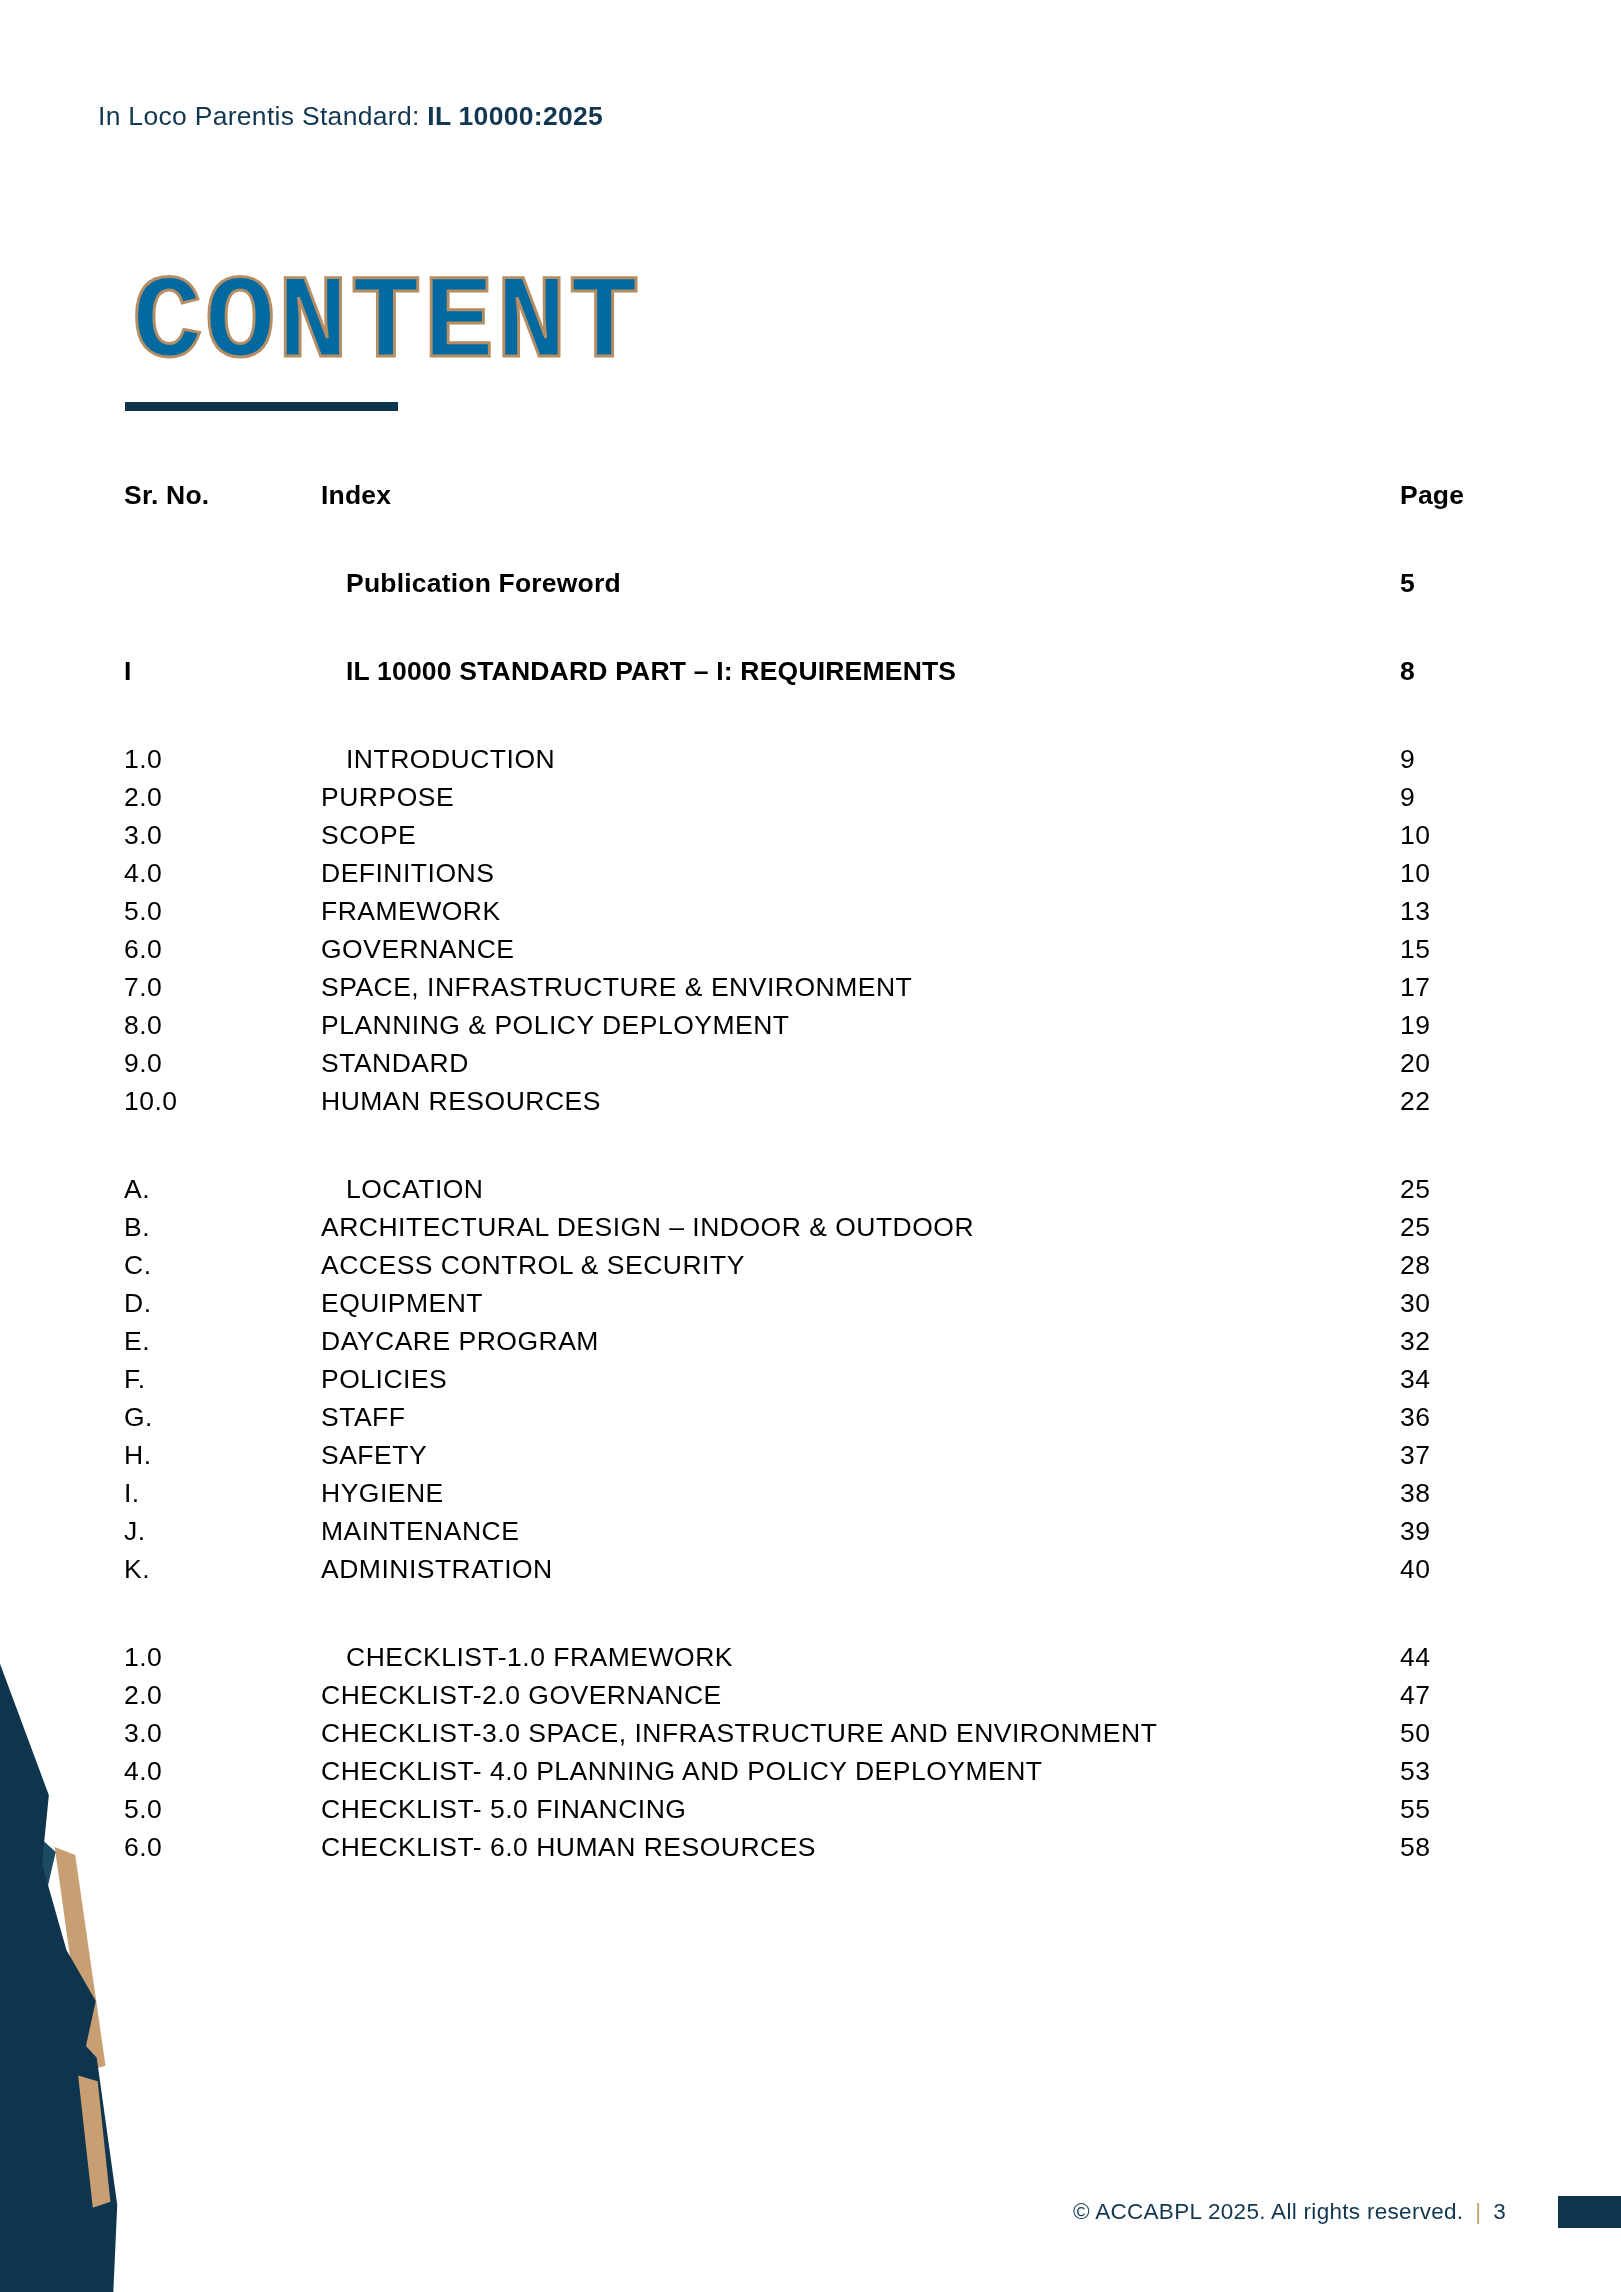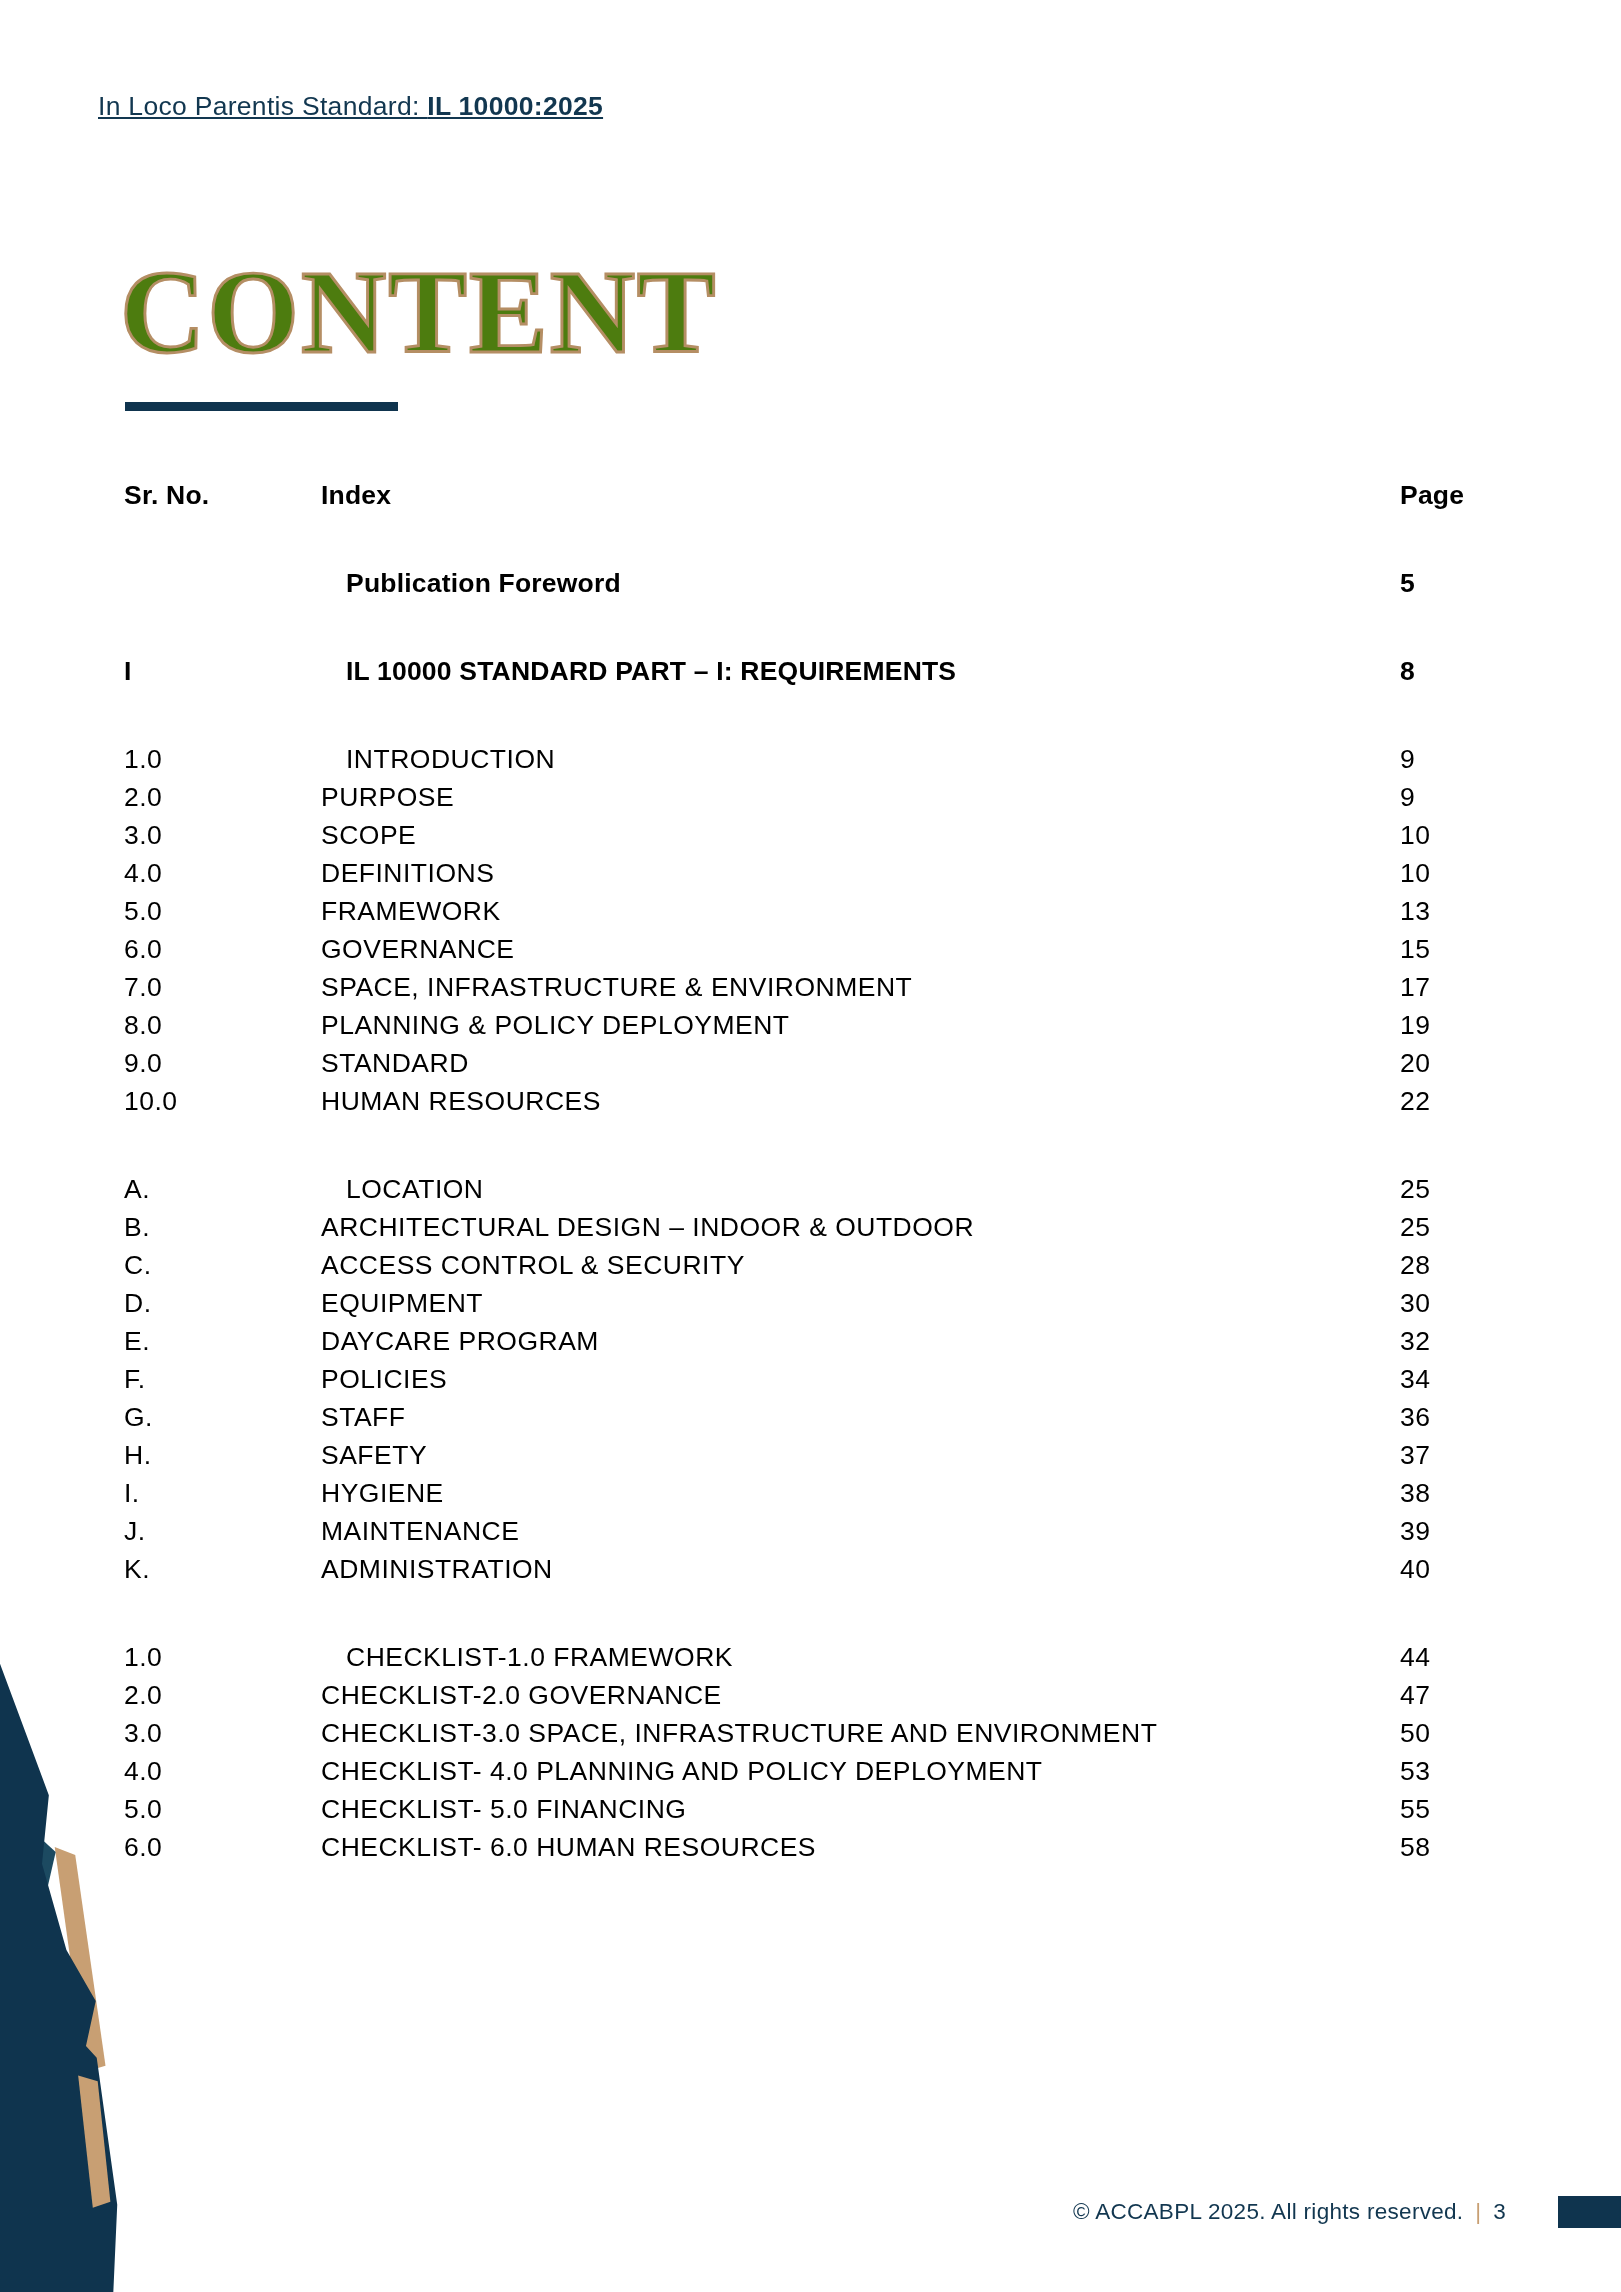--- a/index.html
+++ b/index.html
@@ -6,33 +6,33 @@
   .page{
     position:relative;
     width:1621px;height:2293px;
     background:#ffffff;
     overflow:hidden;
     font-family:"Liberation Sans","DejaVu Sans",sans-serif;
     color:#123750;
   }
   
   .doc-header{
-    position:absolute;left:98px;top:90px;
+    position:absolute;left:98px;top:100px;
     font-size:26.5px;line-height:33px;letter-spacing:0.3px;
-    color:#123750;font-weight:500;text-decoration:underline;
+    color:#123750;font-weight:500;
   }
   .doc-header .std{font-weight:800;}
   
   .big-title{
     position:absolute;left:120px;top:242px;
-    margin:0;
-    font-family:Liberation Serif, serif;
+    margin:12px;
+    font-family:Liberation Mono, monospace;
     font-size:118px;line-height:141px;font-weight:800;
     letter-spacing:2px;
-    color:#4d7c0f;
+    color:#0369a1;
     -webkit-text-stroke:2.9px #B58E64;
   }
   .title-bar{
     position:absolute;left:125px;top:402px;
     width:273px;height:8.8px;background:#0F344E;
   }
   
   .toc{
     position:absolute;left:124px;top:476px;width:1372px;
   }

